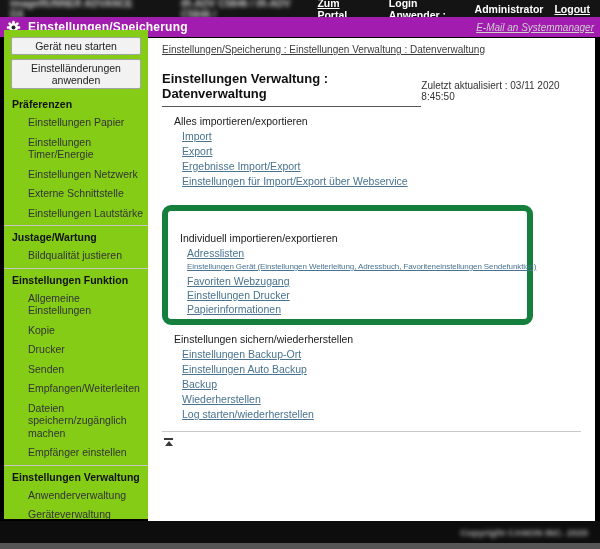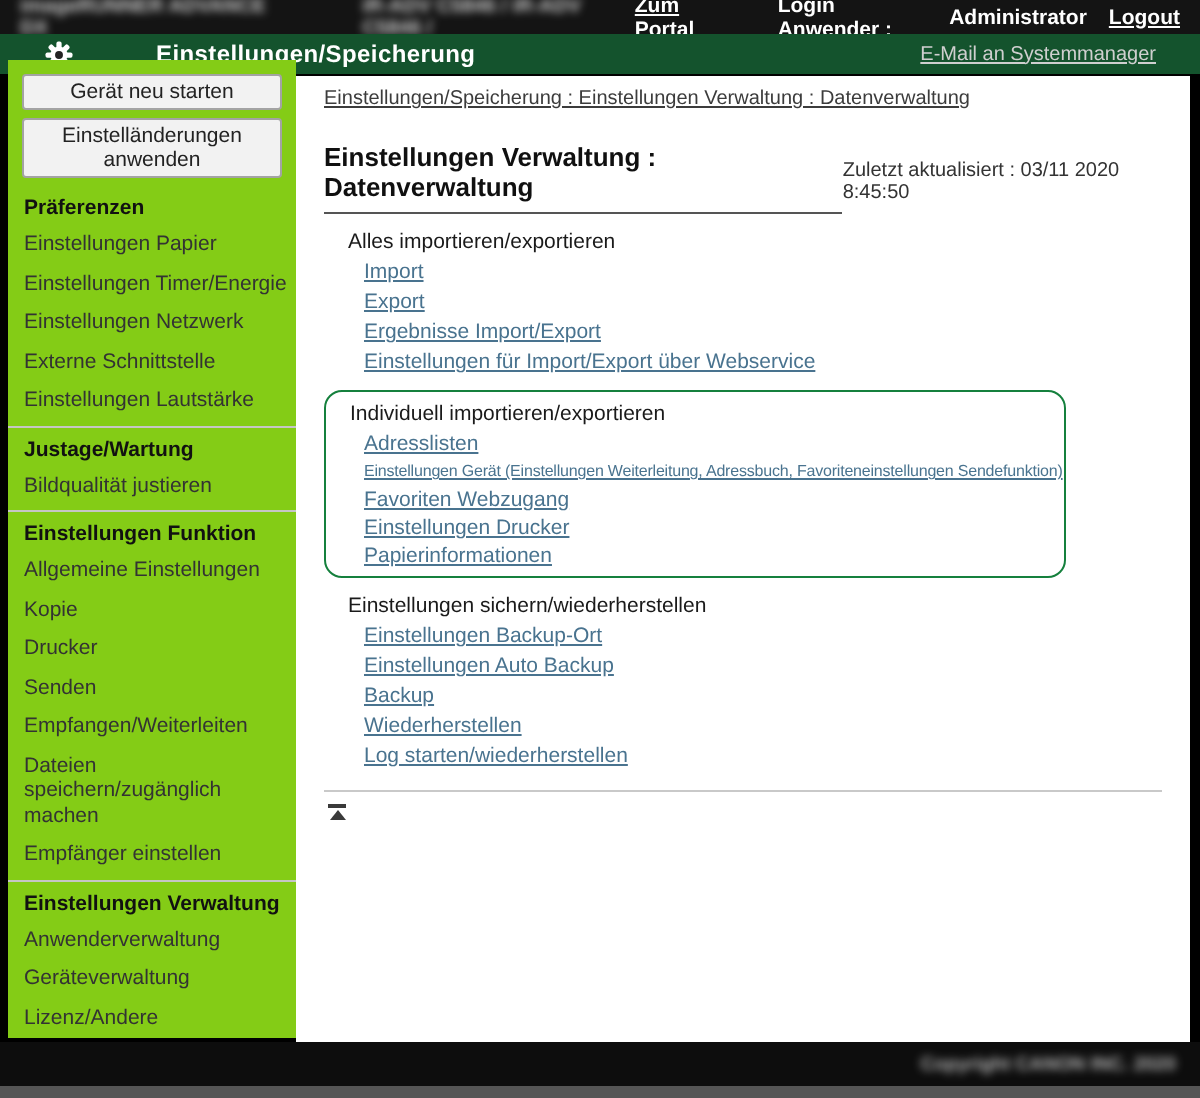--- a/index.html
+++ b/index.html
@@ -15,63 +15,62 @@
     display:flex; align-items:center; padding:0 10px; color:#fff;
   }
   .blur { filter:blur(2px); opacity:.85; }
   .dev1 { font-size:10px; font-weight:bold; color:#e6e6e6; }
   .dev2 { font-size:10px; font-weight:bold; color:#e6e6e6; margin-left:42px; }
   .topbar-right { margin-left:auto; display:flex; align-items:center; gap:11px; font-size:10.5px; font-weight:bold; color:#fff; }
   .topbar-right .gap { margin-right:14px; }
   .u { text-decoration:underline; color:inherit; cursor:pointer; }
   
   .appbar {
-    position:absolute; top:17px; left:0; right:0; height:21px; background:#14532d;
-    display:flex; align-items:center; padding:0 22px; color:#fff;
+    position:absolute; top:17px; left:0; right:0; height:21px; background:#a21caf;
+    display:flex; align-items:center; padding:0 6px; color:#fff;
     border-bottom:1px solid #000;
-    gap:34px;
   }
   .gear { display:inline-flex; width:15px; height:15px; }
   .app-title { font-size:12px; font-weight:bold; margin-left:7px; letter-spacing:.2px; }
-  .email-link { margin-left:auto; font-size:10px; color:#cfcfcf; }
+  .email-link { margin-left:auto; font-size:10px; color:#cfcfcf;font-style:italic; }
   
   .sidebar {
     position:absolute; top:30px; left:4px; width:144px; height:489px;
     background:#84cc16; padding-top:7px; overflow:hidden;
   }
   .sb-btn {
     display:block; width:130px; margin:0 auto 4px; padding:2px 1px;
     font-size:10.5px; line-height:12px; color:#222; text-align:center;
     background:#f2f2f2; border:1px solid #a3a3a3; border-radius:2px; cursor:pointer;
     font-family:"Liberation Sans", sans-serif;
   }
   .sb-section { margin-top:2px; }
   .sb-section + .sb-section { border-top:1px solid #c6c6c6; }
   .sb-header { font-size:10.5px; font-weight:bold; color:#111; padding:5px 4px 3px 8px; line-height:12px; }
-  .sb-item { font-size:10.5px; color:#333; padding:3px 4px 4px 8px; line-height:12.5px; cursor:pointer; }
+  .sb-item { font-size:10.5px; color:#333; padding:3px 4px 4px 24px; line-height:12.5px; cursor:pointer; }
   
   .content {
     position:absolute; top:38px; left:148px; right:5px; height:489px;
     background:#fff; padding:6px 14px; overflow:hidden;
   }
   .breadcrumb { font-size:10px; color:#3c3c3c; line-height:11px;text-decoration:underline; }
   .title-row { display:flex; align-items:flex-end; margin-top:16px; }
   .page-title {
     font-size:13px; font-weight:bold; color:#101010;
     padding:0 8px 5px 0; border-bottom:1px solid #555;
   }
   .last-updated { margin-left:auto; font-size:10px; color:#333; padding-bottom:5px; }
   .group-heading { font-size:10.5px; color:#1a1a1a; margin:7px 0 1px 12px; line-height:14px; }
   .group-link {
     display:block; font-size:10.5px; color:#49738f; text-decoration:underline;
     margin-left:20px; line-height:15px; cursor:pointer; white-space:nowrap;
   }
   .highlight-box {
-    border:1px solid #15803d; border-radius:9px; width:371px;
-    margin:6px 0 2px 0; padding:3px 4px 3px 0;
+    border:6px solid #15803d; border-radius:9px; width:371px;
+    margin:16px 0 2px 0; padding:19px 4px 3px 0;
   }
   .highlight-box .group-heading { margin:1px 0 1px 12px; }
   .highlight-box .group-link { margin-left:19px; line-height:14px; }
   .long-link { font-size:8px; letter-spacing:-.1px; }
   .content-divider { border:none; border-top:1px solid #c9c9c9; margin-top:9px; }
   .top-link { display:inline-block; margin:6px 0 0 2px; cursor:pointer; }
   .top-bar-glyph { width:9px; height:2px; background:#3a3a3a; margin-bottom:1px; }
   .top-tri { width:0; height:0; margin-left:.5px; border-left:4px solid transparent; border-right:4px solid transparent; border-bottom:5px solid #3a3a3a; }
   
   .footer {

